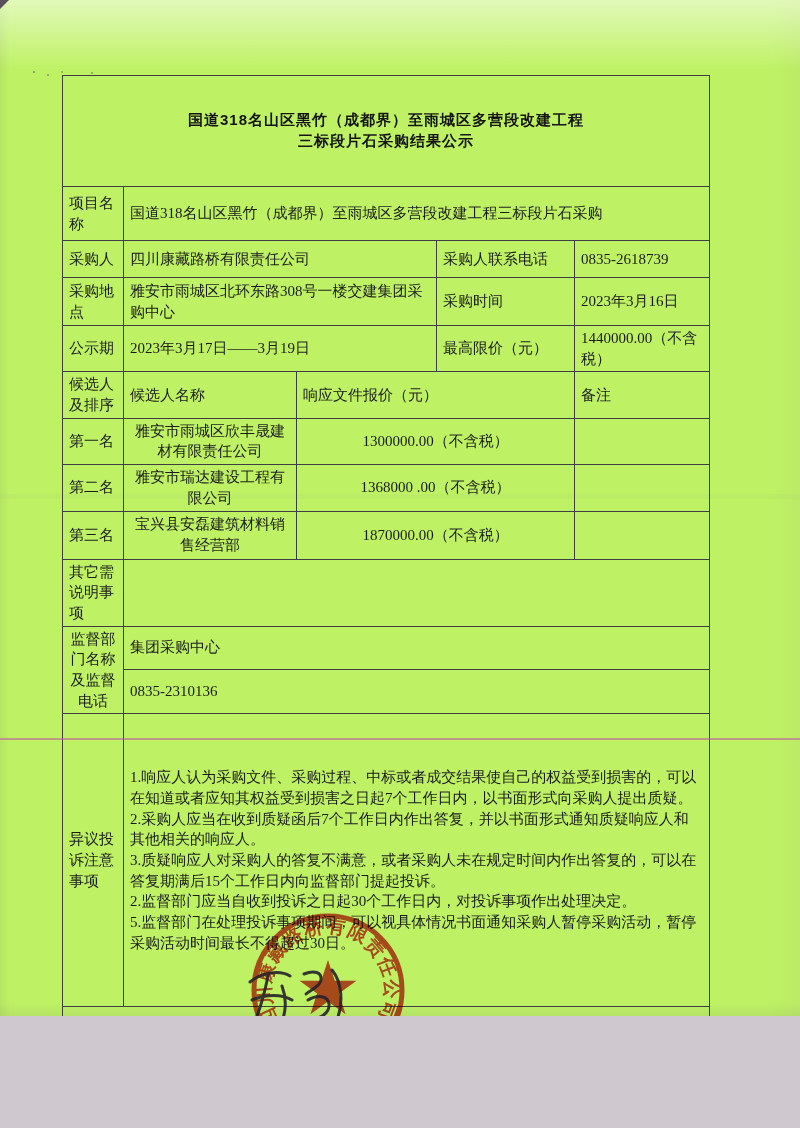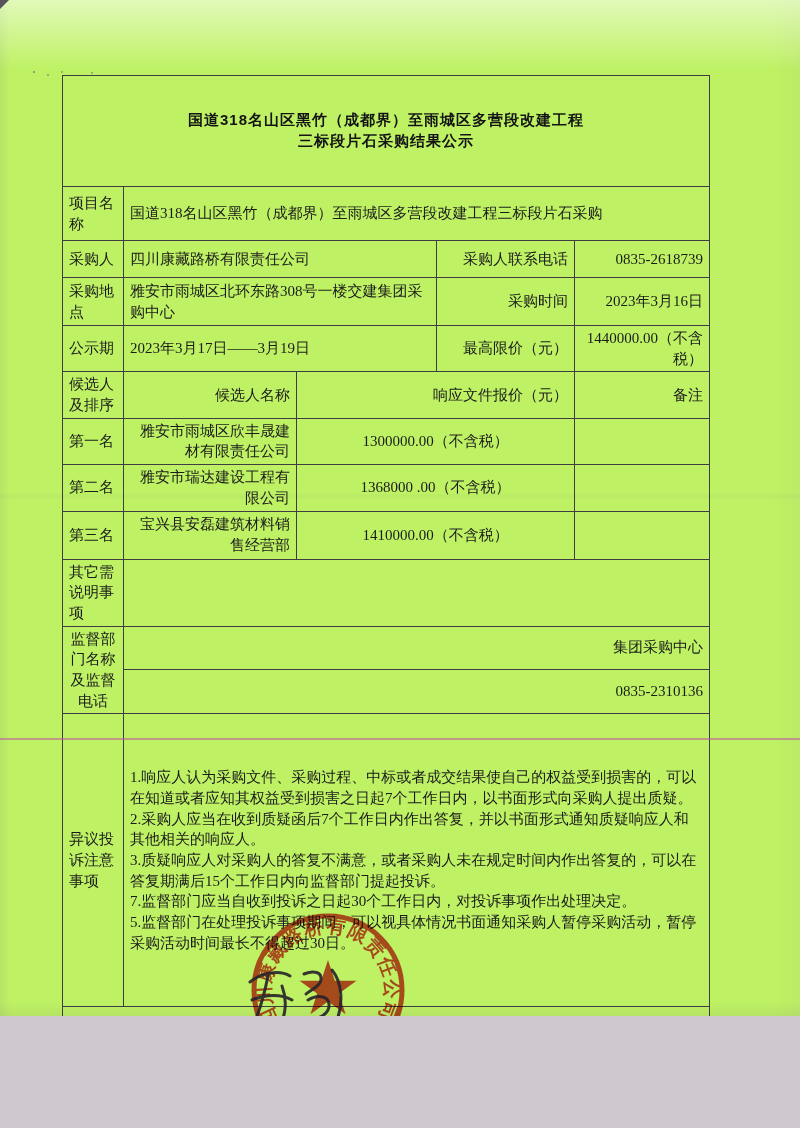--- a/index.html
+++ b/index.html
@@ -28,22 +28,22 @@
   }
   .title-cell{
     text-align:center;
     font-family:"Liberation Sans","DejaVu Sans",sans-serif;
     font-weight:700;font-size:21.5px;line-height:38px;letter-spacing:1px;
     color:#141414;
   }
   .label{padding:2px 5px;margin-top:20px;}
   .label-c{padding:2px 3px;text-align:center;margin-left:8px;}
   .rank{text-align:left;padding:2px 2px;}
-  .center{text-align:right;}
-  .name-cell{text-align:right;font-size:11.9px;padding:2px 1px;line-height:1.5;}
+  .center{text-align:left;}
+  .name-cell{text-align:center;font-size:11.9px;padding:2px 1px;line-height:1.5;}
   .price-cell{text-align:center;font-size:14.5px;margin-left:8px;}
   .small{font-size:14px;padding:2px 4px;margin-left:44px;}
   .obj-cell{padding:6px 9px;font-size:14.6px;line-height:18.8px;}
   .sig-cell{font-size:15.5px;padding:2px 9px;}
   .artifact{position:absolute;pointer-events:none;}
   .pink-line{left:0;top:738px;width:800px;height:2px;background:rgba(190,80,165,.55);}
   .faint-band{left:0;top:494px;width:800px;height:5px;background:rgba(140,130,150,.05);}
   .corner-speck{left:0;top:0;width:9px;height:9px;background:#57525a;
     clip-path:polygon(0 0,100% 0,0 100%);}
   .scan-dots{left:33px;top:71px;width:2px;height:2px;background:rgba(100,95,108,.55);
@@ -122,21 +122,21 @@
     <tr style="height:42px">
       <td class="rank">第二名</td>
       <td class="name-cell">雅安市瑞达建设工程有限公司</td>
       <td colspan="2" class="price-cell">1368000 .00（不含税）</td>
       <td></td>
     </tr>
 
     <tr style="height:48px">
       <td class="rank">第三名</td>
       <td class="name-cell">宝兴县安磊建筑材料销售经营部</td>
-      <td colspan="2" class="price-cell">1410000.00（不含税）</td>
+      <td colspan="2" class="price-cell">1870000.00（不含税）</td>
       <td></td>
     </tr>
 
     <tr style="height:55px">
       <td class="label">其它需说明事项</td>
       <td colspan="4"></td>
     </tr>
 
     <tr style="height:38px">
       <td rowspan="2" class="label-c">监督部门名称及监督电话</td>
@@ -145,21 +145,21 @@
     <tr style="height:39px">
       <td colspan="4" class="center">0835-2310136</td>
     </tr>
 
     <tr style="height:293px">
       <td class="label">异议投诉注意事项</td>
       <td colspan="4" class="obj-cell">
         <div>1.响应人认为采购文件、采购过程、中标或者成交结果使自己的权益受到损害的，可以在知道或者应知其权益受到损害之日起7个工作日内，以书面形式向采购人提出质疑。</div>
         <div>2.采购人应当在收到质疑函后7个工作日内作出答复，并以书面形式通知质疑响应人和其他相关的响应人。</div>
         <div>3.质疑响应人对采购人的答复不满意，或者采购人未在规定时间内作出答复的，可以在答复期满后15个工作日内向监督部门提起投诉。</div>
-        <div>7.监督部门应当自收到投诉之日起30个工作日内，对投诉事项作出处理决定。</div>
+        <div>2.监督部门应当自收到投诉之日起30个工作日内，对投诉事项作出处理决定。</div>
         <div>5.监督部门在处理投诉事项期间，可以视具体情况书面通知采购人暂停采购活动，暂停采购活动时间最长不得超过30日。</div>
       </td>
     </tr>
 
     <tr style="height:50px">
       <td colspan="5" class="sig-cell">采购主要负责人签字：</td>
     </tr>
   </tbody>
     </table>
 

